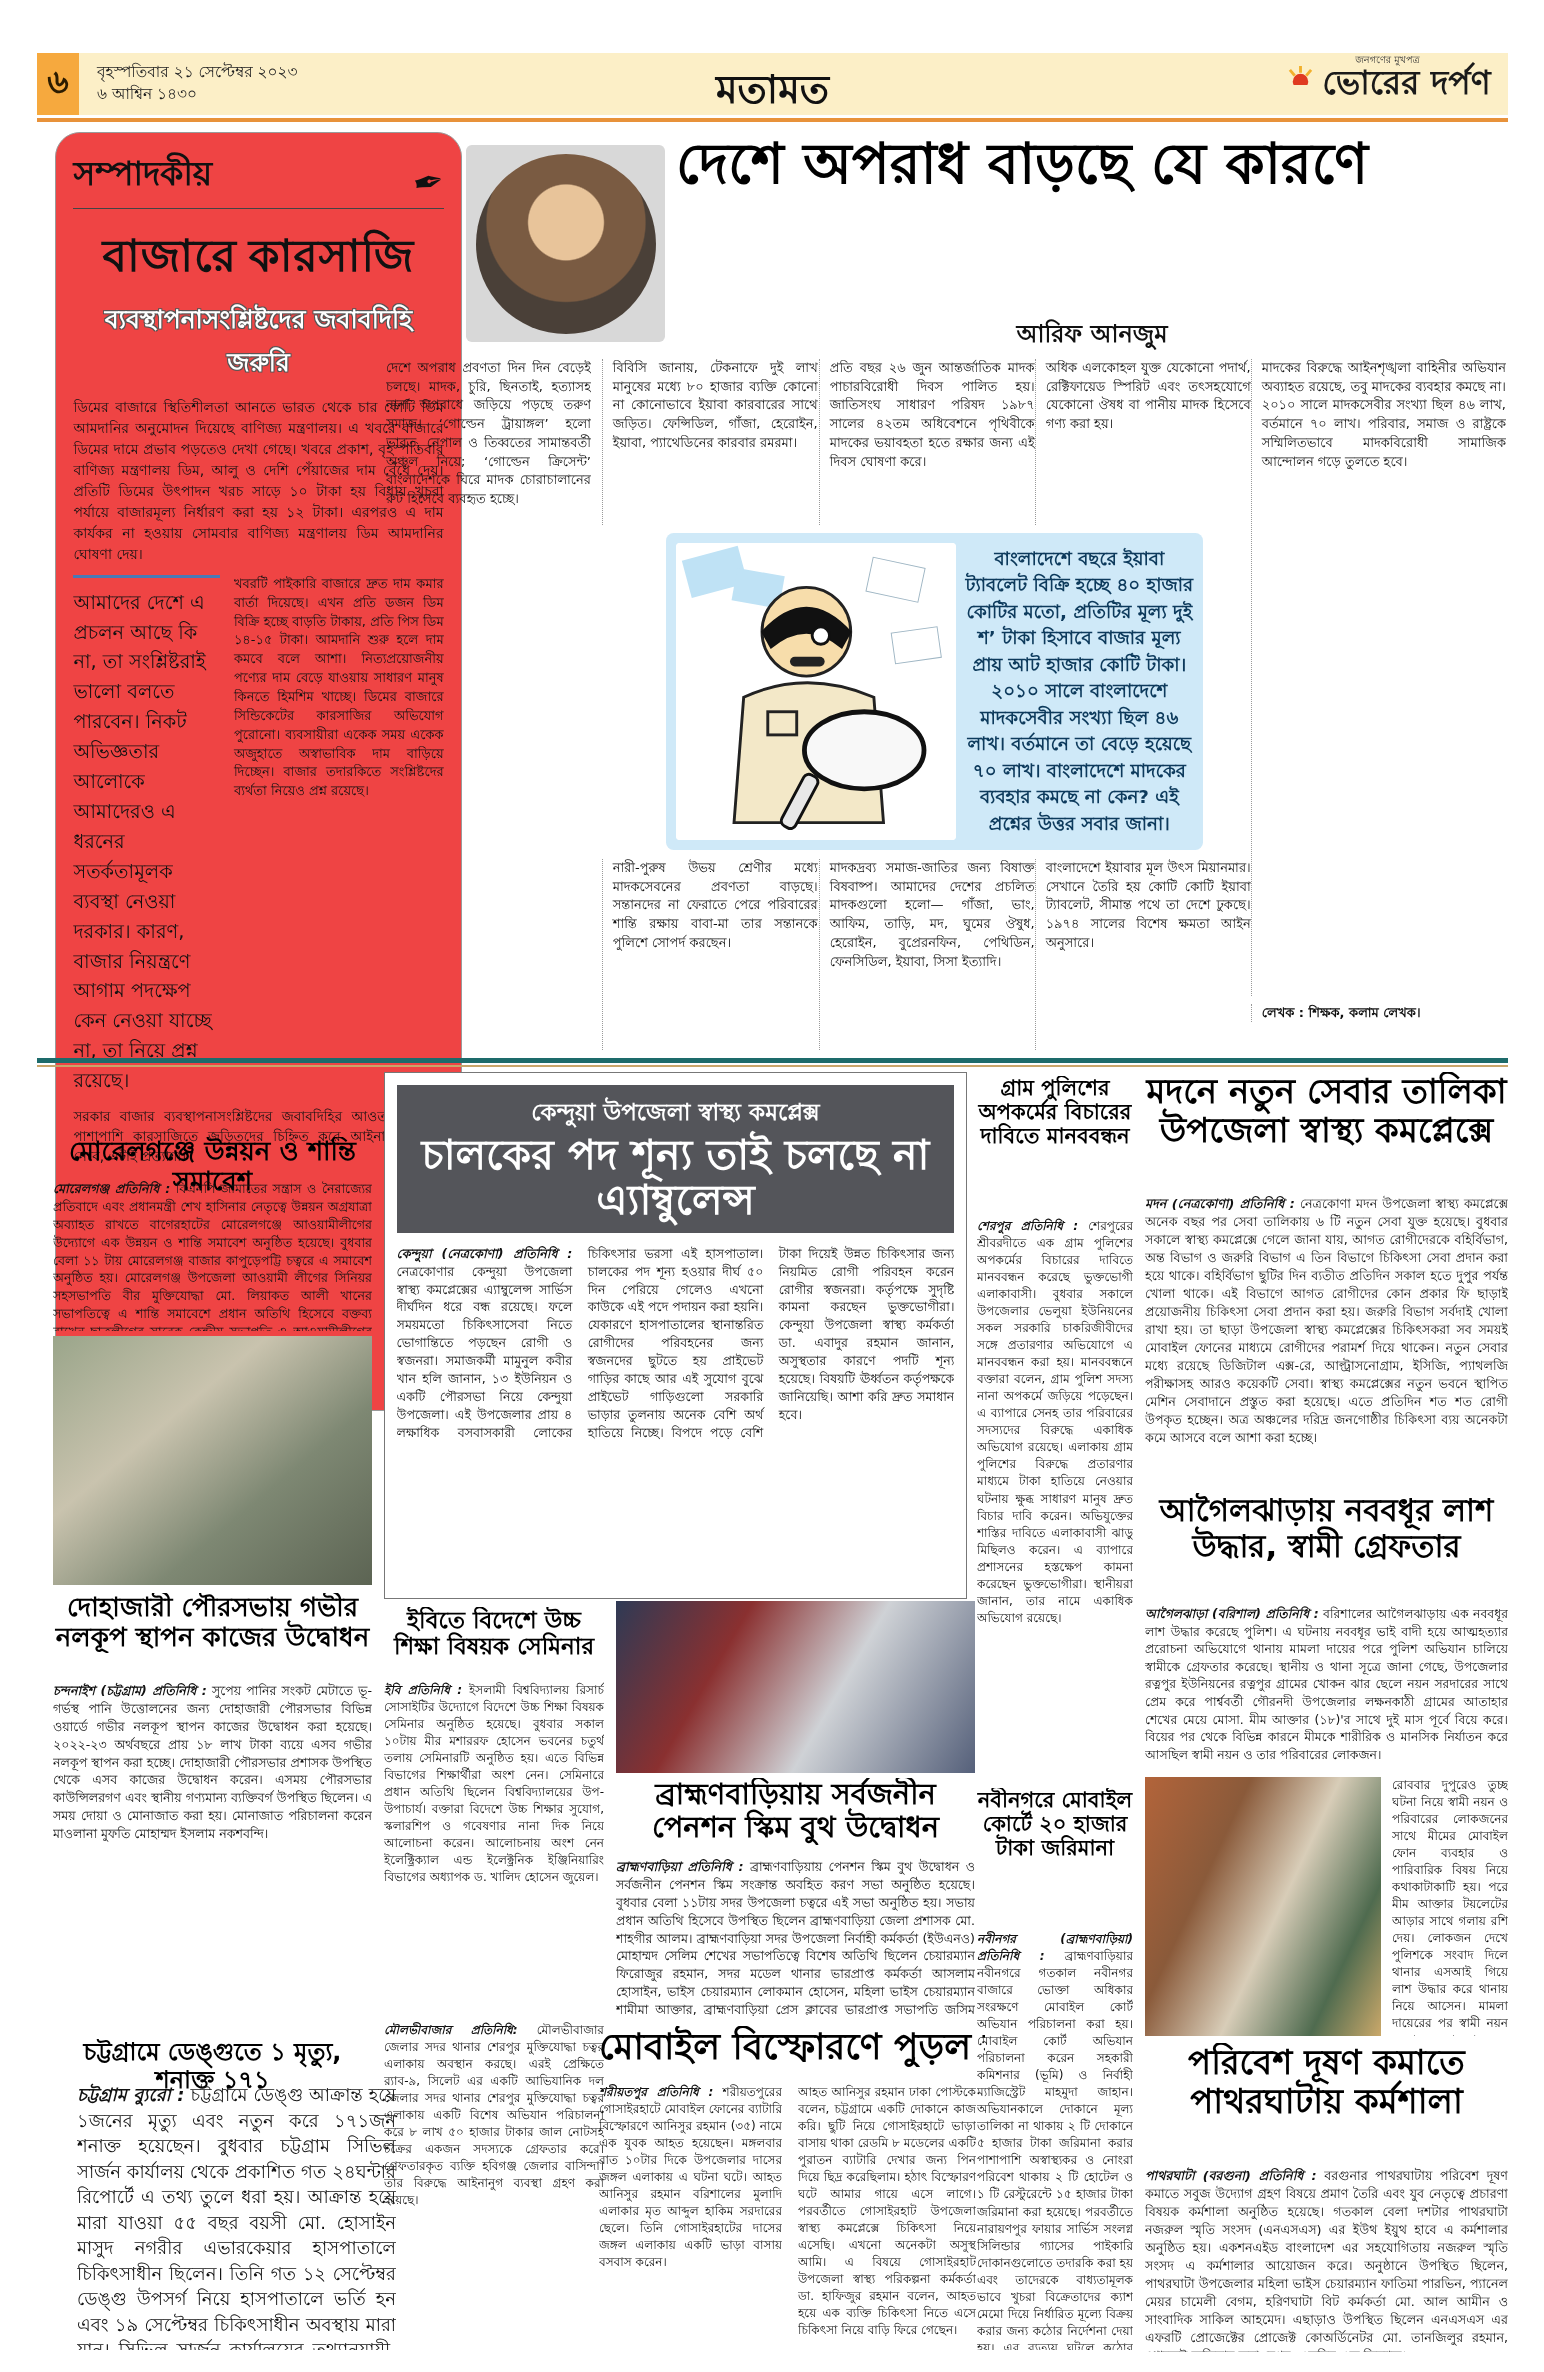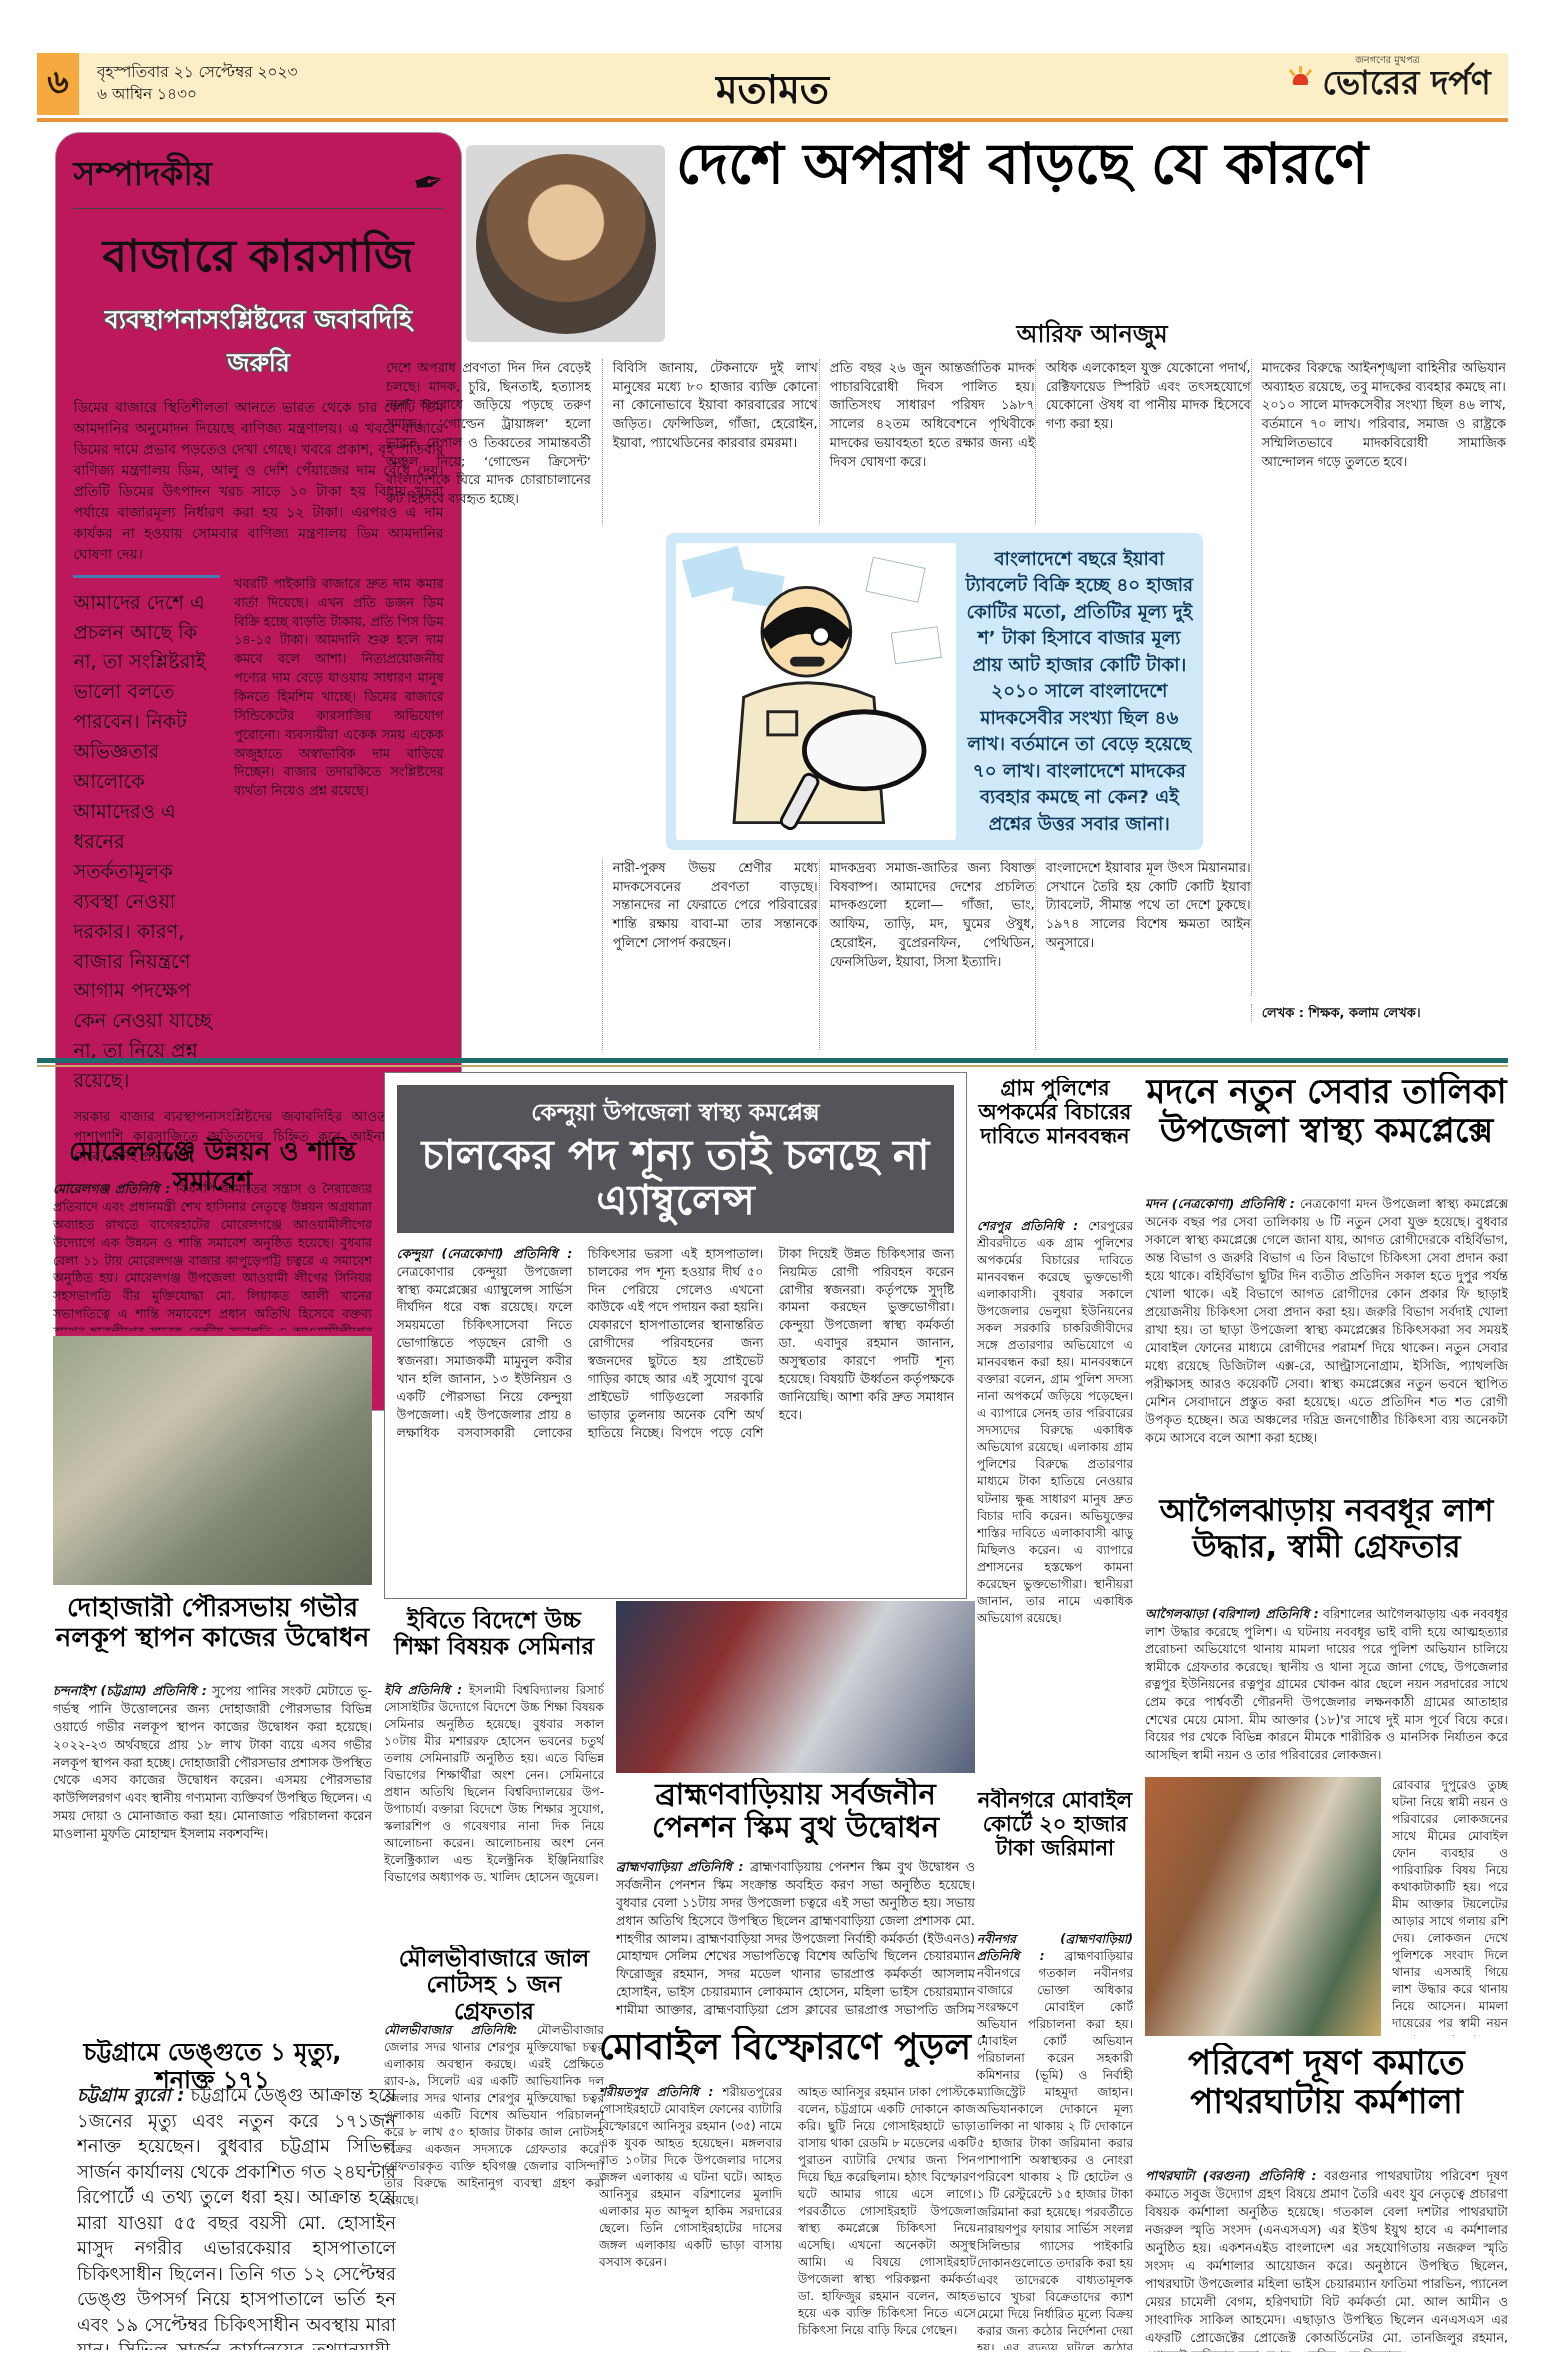--- a/index.html
+++ b/index.html
@@ -12,21 +12,21 @@
            font-size:33px;font-weight:bold;display:flex;align-items:center;justify-content:center;}
   .dates{left:60px;top:7.7px;font-size:15.4px;line-height:1.45;color:#222;}
   .secttl{left:0;top:5.8px;width:100%;text-align:center;font-size:39px;font-weight:bold;color:#111;}
   .logo{right:17.4px;top:1.9px;text-align:center;line-height:1;}
   .logo .tag{font-size:9.7px;color:#333;margin-bottom:1px;}
   .logo .nm{font-size:33px;font-weight:bold;color:#1a1a1a;}
   .sun{display:inline-block;vertical-align:top;margin-bottom:-5.8px;}
   .orule{left:37px;top:118px;width:1471px;height:3.9px;background:#e8923a;}
   
   .edbox{left:55px;top:132px;width:407px;height:1279px;border:1.9px solid #9a9a9a;border-radius:25px;
-         padding:15.4px 17.4px;box-sizing:border-box;background:#be185d;}
+         padding:15.4px 17.4px;box-sizing:border-box;background:#ef4444;}
   .edlblrow{display:flex;align-items:flex-end;justify-content:space-between;border-bottom:1.9px solid #444;padding-bottom:3.9px;}
   .edlbl{font-size:33px;font-weight:bold;}
   .penicon{font-size:37px;transform:rotate(-12deg);}
   .edttl{font-size:44px;font-weight:bold;text-align:center;margin:13.5px 0 3.9px 0;letter-spacing:1px;font-family:Liberation Serif, serif;}
   .edsub{font-size:25px;text-align:center;color:#fff;font-weight:bold;margin-bottom:11.6px;
          text-shadow:-1px -1px 0 #555,1px -1px 0 #555,-1px 1px 0 #555,1px 1px 0 #555;}
   .edintro{font-size:14px;text-align:justify;line-height:1.5;}
   .edflex{display:flex;gap:13.5px;margin-top:9.7px;}
   .edquote{width:147px;flex:none;font-size:19.3px;line-height:1.55;border-top:3.9px solid #4a78b5;padding-top:9.7px;}
   .edside{flex:1;font-size:13px;text-align:justify;line-height:1.45;}
@@ -179,21 +179,20 @@
       <span>নেত্রকোণার কেন্দুয়া উপজেলা স্বাস্থ্য কমপ্লেক্সের এ্যাম্বুলেন্স সার্ভিস দীর্ঘদিন ধরে বন্ধ রয়েছে। ফলে সময়মতো চিকিৎসাসেবা নিতে ভোগান্তিতে পড়ছেন রোগী ও স্বজনরা। সমাজকর্মী মামুনুল কবীর খান হলি জানান, ১৩ ইউনিয়ন ও একটি পৌরসভা নিয়ে কেন্দুয়া উপজেলা। এই উপজেলার প্রায় ৪ লক্ষাধিক বসবাসকারী লোকের চিকিৎসার ভরসা এই হাসপাতাল। চালকের পদ শূন্য হওয়ার দীর্ঘ ৫০ দিন পেরিয়ে গেলেও এখনো কাউকে এই পদে পদায়ন করা হয়নি। যেকারণে হাসপাতালের স্থানান্তরিত রোগীদের পরিবহনের জন্য স্বজনদের ছুটতে হয় প্রাইভেট গাড়ির কাছে আর এই সুযোগ বুঝে প্রাইভেট গাড়িগুলো সরকারি ভাড়ার তুলনায় অনেক বেশি অর্থ হাতিয়ে নিচ্ছে। বিপদে পড়ে বেশি টাকা দিয়েই উন্নত চিকিৎসার জন্য নিয়মিত রোগী পরিবহন করেন রোগীর স্বজনরা। কর্তৃপক্ষে সুদৃষ্টি কামনা করছেন ভুক্তভোগীরা। কেন্দুয়া উপজেলা স্বাস্থ্য কর্মকর্তা ডা. এবাদুর রহমান জানান, অসুস্থতার কারণে পদটি শূন্য হয়েছে। বিষয়টি ঊর্ধ্বতন কর্তৃপক্ষকে জানিয়েছি। আশা করি দ্রুত সমাধান হবে।</span>
     </div>
   </div>
 
   <div class="abs h-art" style="left:384px;top:1607px;width:220px;font-size:23px;">ইবিতে বিদেশে উচ্চ শিক্ষা বিষয়ক সেমিনার</div>
   <div class="abs body-art" style="left:384px;top:1682px;width:220px;height:253px;font-size:12px;">
     <span class="byl">ইবি প্রতিনিধি :</span>
     <span>ইসলামী বিশ্ববিদ্যালয় রিসার্চ সোসাইটির উদ্যোগে বিদেশে উচ্চ শিক্ষা বিষয়ক সেমিনার অনুষ্ঠিত হয়েছে। বুধবার সকাল ১০টায় মীর মশাররফ হোসেন ভবনের চতুর্থ তলায় সেমিনারটি অনুষ্ঠিত হয়। এতে বিভিন্ন বিভাগের শিক্ষার্থীরা অংশ নেন। সেমিনারে প্রধান অতিথি ছিলেন বিশ্ববিদ্যালয়ের উপ-উপাচার্য। বক্তারা বিদেশে উচ্চ শিক্ষার সুযোগ, স্কলারশিপ ও গবেষণার নানা দিক নিয়ে আলোচনা করেন। আলোচনায় অংশ নেন ইলেক্ট্রিক্যাল এন্ড ইলেক্ট্রনিক ইঞ্জিনিয়ারিং বিভাগের অধ্যাপক ড. খালিদ হোসেন জুয়েল।</span>
   </div>
 
-  <div class="abs h-art" style="left:384px;top:1945px;width:220px;font-size:23px;">মৌলভীবাজারে জাল নোটসহ ১ জন গ্রেফতার</div>
   <div class="abs body-art" style="left:384px;top:2022px;width:220px;height:328px;font-size:12px;">
     <span class="byl">মৌলভীবাজার প্রতিনিধি:</span>
     <span>মৌলভীবাজার জেলার সদর থানার শেরপুর মুক্তিযোদ্ধা চত্বর এলাকায় অবস্থান করছে। এরই প্রেক্ষিতে র‍্যাব-৯, সিলেট এর একটি আভিযানিক দল জেলার সদর থানার শেরপুর মুক্তিযোদ্ধা চত্বর এলাকায় একটি বিশেষ অভিযান পরিচালনা করে ৮ লাখ ৫০ হাজার টাকার জাল নোটসহ চক্রের একজন সদস্যকে গ্রেফতার করে। গ্রেফতারকৃত ব্যক্তি হবিগঞ্জ জেলার বাসিন্দা। তার বিরুদ্ধে আইনানুগ ব্যবস্থা গ্রহণ করা হয়েছে।</span>
   </div>
 
   <div class="abs photo2" style="left:616px;top:1601px;width:359px;height:172px;"></div>
   <div class="abs h-art" style="left:616px;top:1778px;width:359px;font-size:29px;">ব্রাহ্মণবাড়িয়ায় সর্বজনীন পেনশন স্কিম বুথ উদ্বোধন</div>
   <div class="abs body-art" style="left:616px;top:1858px;width:359px;height:160px;font-size:12.6px;">
     <span class="byl">ব্রাহ্মণবাড়িয়া প্রতিনিধি :</span>
     <span>ব্রাহ্মণবাড়িয়ায় পেনশন স্কিম বুথ উদ্বোধন ও সর্বজনীন পেনশন স্কিম সংক্রান্ত অবহিত করণ সভা অনুষ্ঠিত হয়েছে। বুধবার বেলা ১১টায় সদর উপজেলা চত্বরে এই সভা অনুষ্ঠিত হয়। সভায় প্রধান অতিথি হিসেবে উপস্থিত ছিলেন ব্রাহ্মণবাড়িয়া জেলা প্রশাসক মো. শাহগীর আলম। ব্রাহ্মণবাড়িয়া সদর উপজেলা নির্বাহী কর্মকর্তা (ইউএনও) মোহাম্মদ সেলিম শেখের সভাপতিত্বে বিশেষ অতিথি ছিলেন চেয়ারম্যান ফিরোজুর রহমান, সদর মডেল থানার ভারপ্রাপ্ত কর্মকর্তা আসলাম হোসাইন, ভাইস চেয়ারম্যান লোকমান হোসেন, মহিলা ভাইস চেয়ারম্যান শামীমা আক্তার, ব্রাহ্মণবাড়িয়া প্রেস ক্লাবের ভারপ্রাপ্ত সভাপতি জসিম উদ্দিন, সাধারণ সম্পাদক মো. বাহারুল ইসলাম মোল্লা, সদর উপজেলা আওয়ামী লীগের সাধারণ সম্পাদক এইচএম মাহবুব আলম ও মাছিহাতা ইউনিয়ন পরিষদের চেয়ারম্যান আলামিনুল হক পাভেল প্রমুখ।</span>

